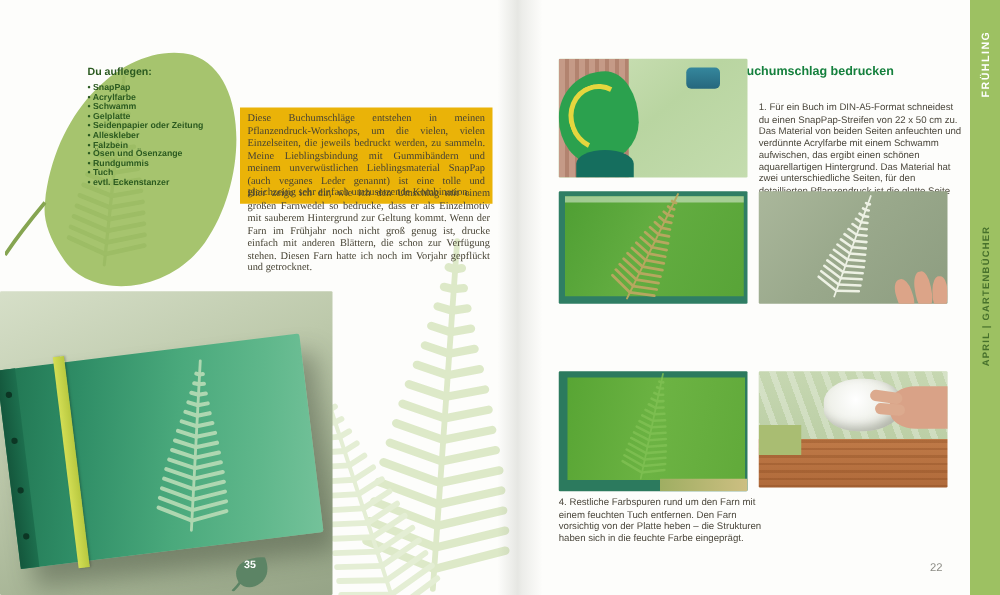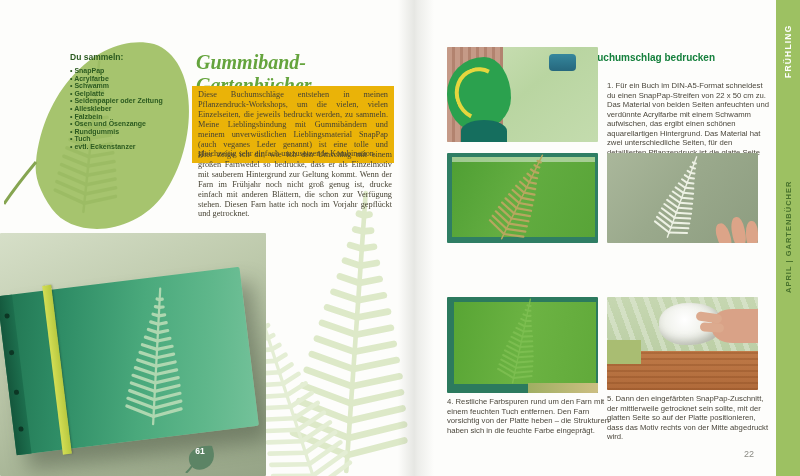--- a/index.html
+++ b/index.html
@@ -115,38 +115,36 @@
 
   <svg class="materials-leaf-svg" viewBox="0 0 200 250">
     <path d="M32 148 C40 70 100 18 150 30 C195 45 195 130 160 180 C130 222 70 225 48 195 C36 178 30 162 32 148 Z" fill="#a6c46e"></path>
     <path d="M32 148 C22 160 12 172 0 190" stroke="#86a551" stroke-width="3" fill="none"></path>
     <g style="color:#93b55c" opacity="0.5">
       <use href="#fern" transform="translate(60,38) scale(0.72) rotate(6)"></use>
     </g>
   </svg>
 
   <div class="materials-block">
-    <div class="materials-title">Du sammeln:</div>
+    <div class="materials-title">Du auflegen:</div>
     <ul class="materials-list">
       <li>SnapPap</li>
       <li>Acrylfarbe</li>
       <li>Schwamm</li>
       <li>Gelplatte</li>
       <li>Seidenpapier oder Zeitung</li>
       <li>Alleskleber</li>
       <li>Falzbein</li>
       <li>Ösen und Ösenzange</li>
       <li>Rundgummis</li>
       <li>Tuch</li>
       <li>evtl. Eckenstanzer</li>
     </ul>
   </div>
 
-  <h1 class="page-title"><span>Gummiband-</span><br>
-    <span>Gartenbücher</span></h1>
 
   <div class="p1-wrap">
     <p class="intro-p">Diese Buchumschläge entstehen in meinen Pflanzendruck-Workshops, um die vielen, vielen Einzelseiten, die jeweils bedruckt werden, zu sammeln. Meine Lieblingsbindung mit Gummibändern und meinem unverwüstlichen Lieblingsmaterial SnapPap (auch veganes Leder genannt) ist eine tolle und gleichzeitig sehr einfach umzusetzende Kombination.</p>
   </div>
   <div class="p2-wrap">
     <p class="intro-p">Hier zeige ich dir, wie ich den Umschlag mit einem großen Farnwedel so bedrucke, dass er als Einzelmotiv mit sauberem Hintergrund zur Geltung kommt. Wenn der Farn im Frühjahr noch nicht groß genug ist, drucke einfach mit anderen Blättern, die schon zur Verfügung stehen. Diesen Farn hatte ich noch im Vorjahr gepflückt und getrocknet.</p>
   </div>
 
   <div class="photo book-photo">
     <div class="book">
@@ -162,21 +160,21 @@
         </svg>
     </div>
   </div>
 
 
   <div class="leaf-badge">
     <svg viewBox="0 0 32 30" style="position:absolute;left:0;top:0;width:32px;height:30px">
       <path d="M27 3 C31 13 29 22 19 26 C9 29 3 22 4 14 C5 7 15 2 27 3 Z" fill="#5c8465"></path>
       <path d="M7 23 C5 26 3 28 1 30" stroke="#5c8465" stroke-width="2" fill="none"></path>
     </svg>
-    <div class="num">61</div>
+    <div class="num">35</div>
   </div>
 
   <div class="abs gutter"></div>
 
   <h2 class="r-heading">Buchumschlag bedrucken</h2>
 
   <div class="step-text" style="left:607px;top:81px;width:164px">
     <span>1.</span>
     <span>Für ein Buch im DIN-A5-Format schneidest du einen SnapPap-Streifen von 22 x 50 cm zu. Das Material von beiden Seiten anfeuchten und verdünnte Acrylfarbe mit einem Schwamm aufwischen, das ergibt einen schönen aquarellartigen Hintergrund. Das Material hat zwei unterschiedliche Seiten, für den detaillierten Pflanzendruck ist die glatte Seite besser geeignet.</span>
   </div>
@@ -220,24 +218,20 @@
     <div class="cloth"></div>
     <div class="hand5"></div>
     <div class="f5" style="right:36px;top:16px;width:26px;height:9px;transform:rotate(8deg)"></div>
     <div class="f5" style="right:34px;top:26px;width:24px;height:9px;transform:rotate(4deg)"></div>
   </div>
 
   <div class="step-text" style="left:447px;top:397px;width:165px">
     <span>4.</span>
     <span>Restliche Farbspuren rund um den Farn mit einem feuchten Tuch entfernen. Den Farn vorsichtig von der Platte heben – die Strukturen haben sich in die feuchte Farbe eingeprägt.</span>
   </div>
-  <div class="step-text" style="left:607px;top:394px;width:162px">
-    <span>5.</span>
-    <span>Dann den eingefärbten SnapPap-Zuschnitt, der mittlerweile getrocknet sein sollte, mit der glatten Seite so auf der Platte positionieren, dass das Motiv rechts von der Mitte abgedruckt wird.</span>
-  </div>
 
   <div class="page-num-right">22</div>
 
   <div class="abs edge-strip"></div>
   <div class="v-label season">FRÜHLING</div>
   <div class="v-label chapter">APRIL | GARTENBÜCHER</div>
 
 </div>
 
 </body></html>

